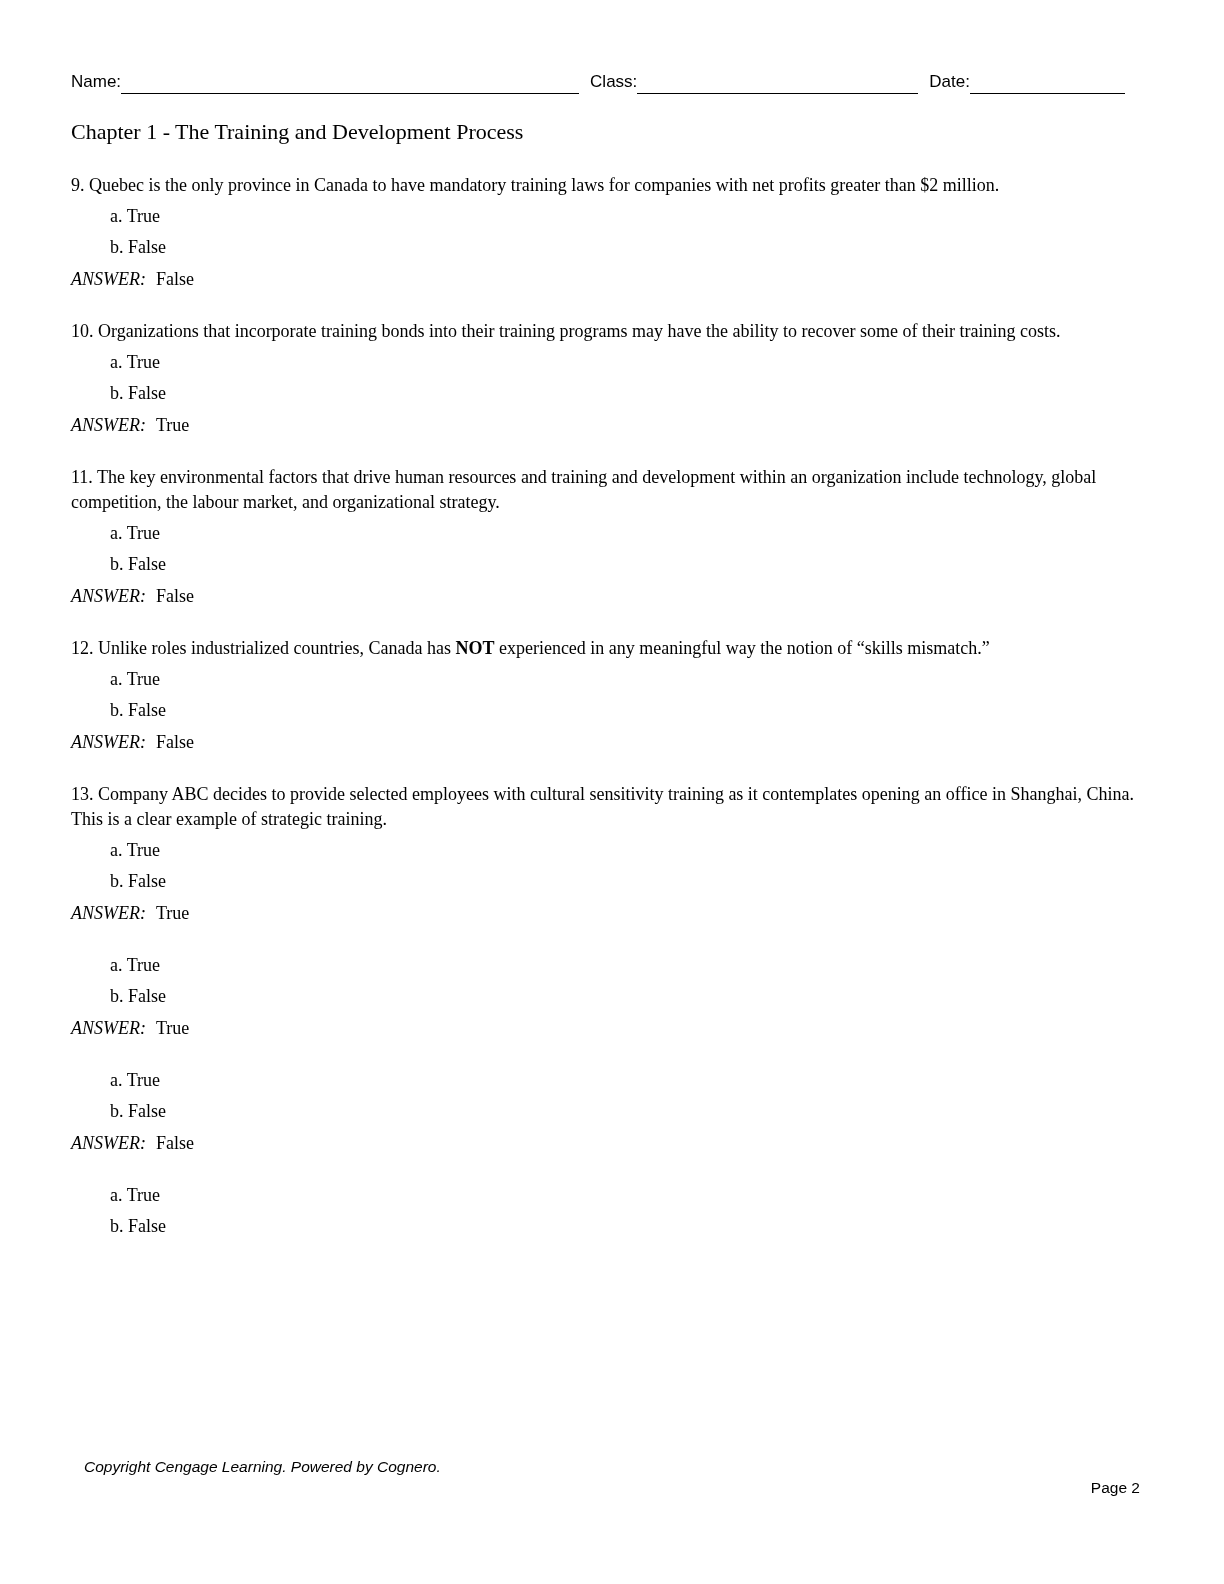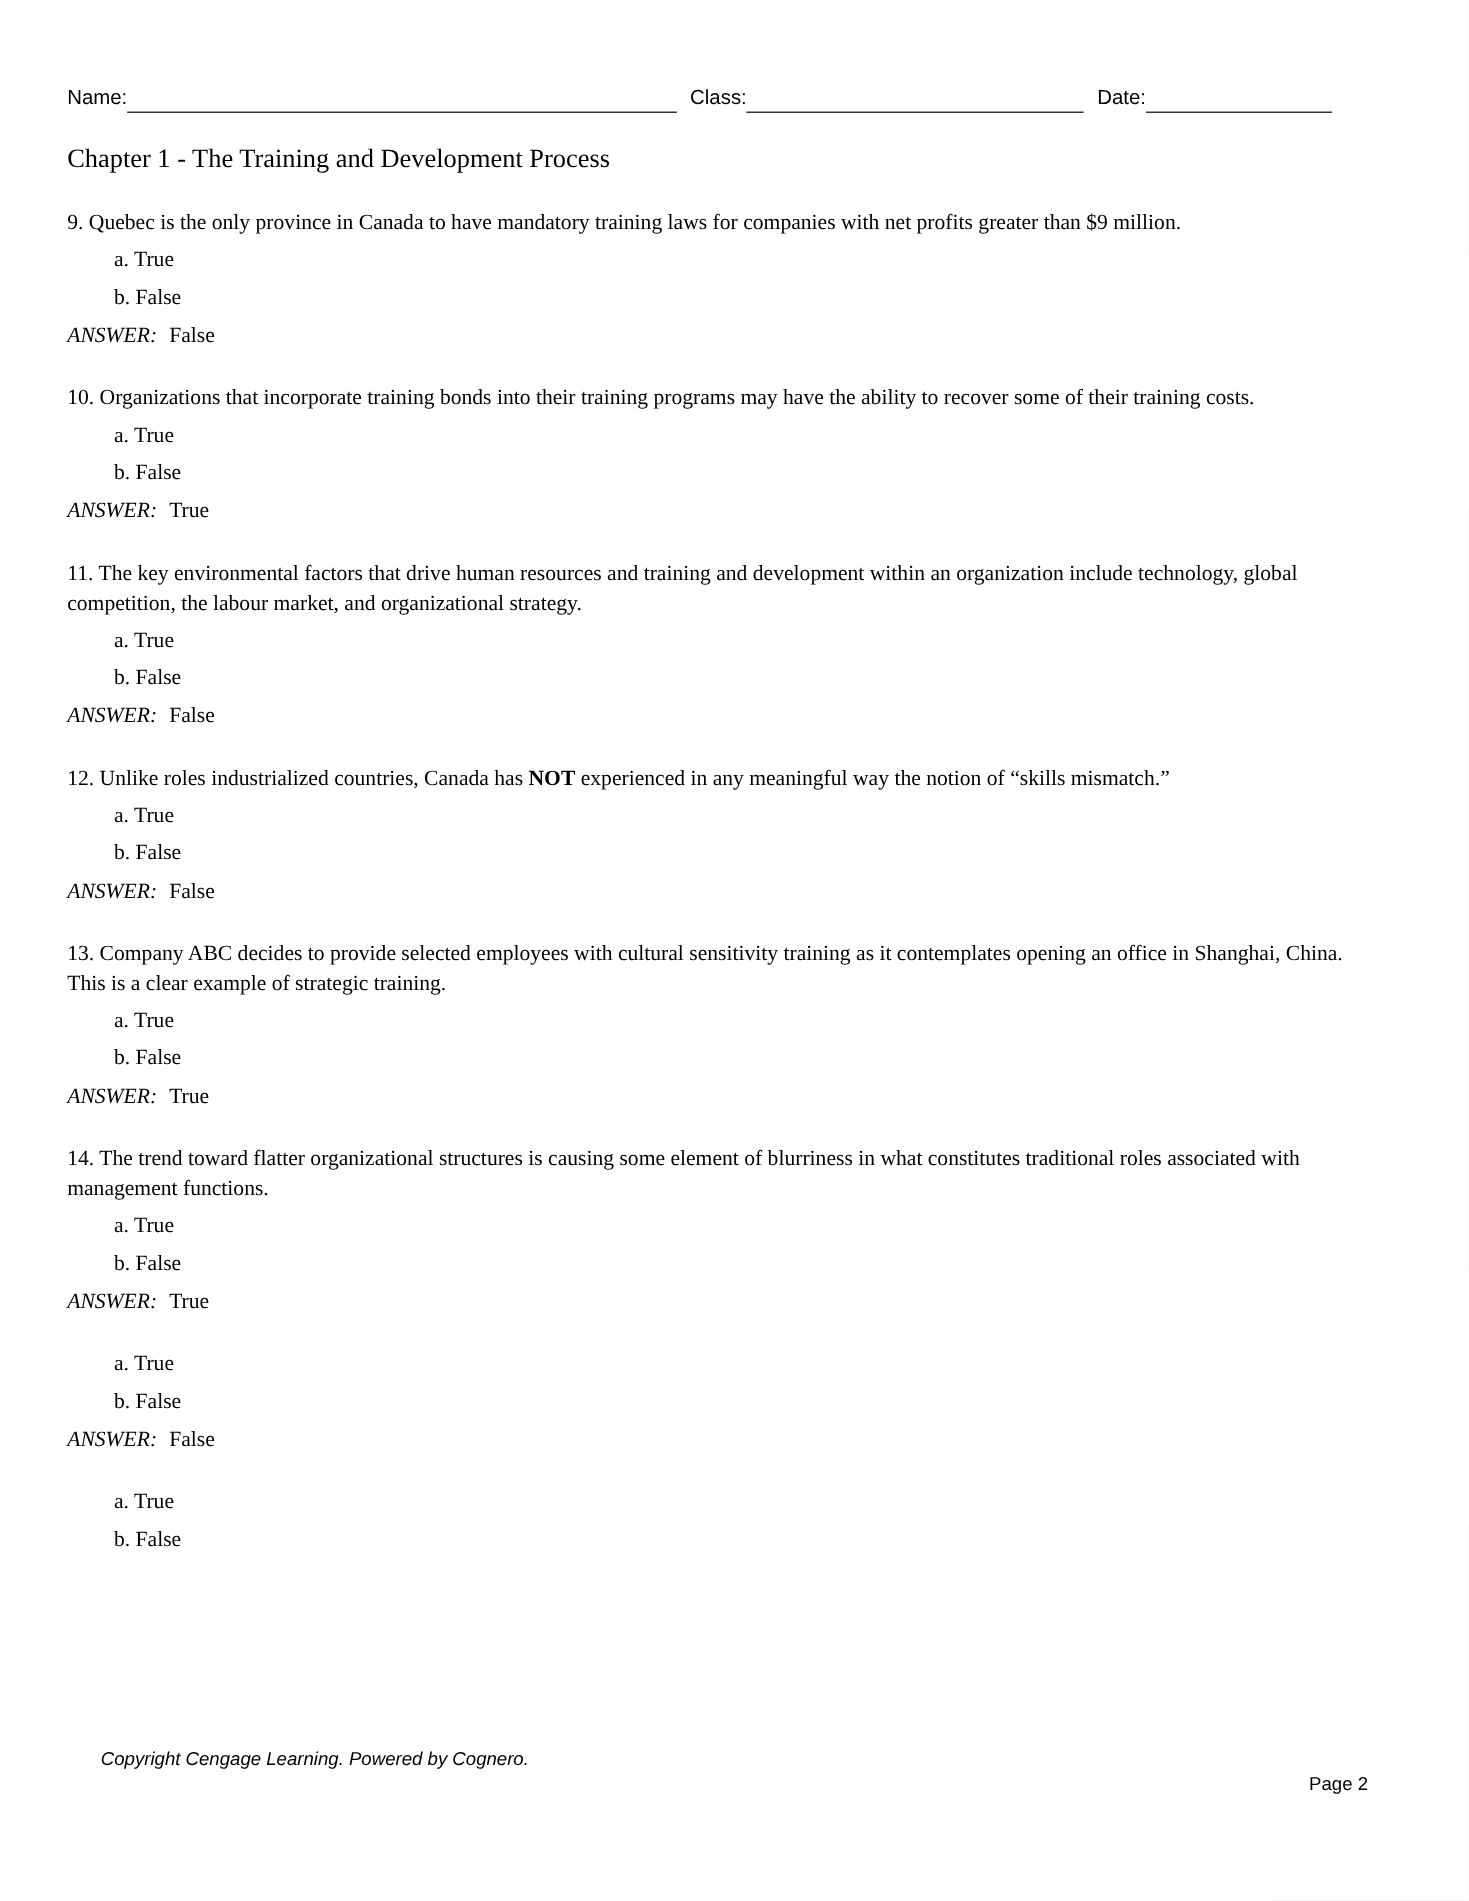--- a/index.html
+++ b/index.html
@@ -9,21 +9,21 @@
     height: 1584px;
     background: #ffffff;
     margin: 0 auto;
     box-sizing: border-box;
     font-family: "Liberation Serif", serif;
     font-size: 18px;
     color: #000;
     overflow: hidden;
   }
   .content {
-    padding: 72px 84px 0 56px;
+    padding: 72px 84px 0 71px;
   }
   
   .header-row {
     display: flex;
     align-items: flex-end;
     font-family: "Liberation Sans", sans-serif;
     font-size: 17px;
     line-height: 20px;
   }
   .header-field { display: flex; align-items: flex-end; }
@@ -94,21 +94,21 @@
       <div class="header-field">
         <span class="header-label">Date:</span>
         <span class="header-line line-date"></span>
       </div>
     </div>
 
     <div class="page-title">Chapter 1 - The Training and Development Process</div>
 
     <div class="questions">
         <div class="question">
-          <div class="q-text"><span>9.</span> <span>Quebec is the only province in Canada to have mandatory training laws for companies with net profits greater than $9 million.</span></div>
+          <div class="q-text"><span>9.</span> <span>Quebec is the only province in Canada to have mandatory training laws for companies with net profits greater than $2 million.</span></div>
           <div class="q-options">
             <div class="option">a. True</div>
             <div class="option">b. False</div>
           </div>
           <div class="answer-row"><span class="answer-label">ANSWER:</span><span class="answer-value">False</span></div>
         </div>
         <div class="question">
           <div class="q-text"><span>10.</span> <span>Organizations that incorporate training bonds into their training programs may have the ability to recover some of their training costs.</span></div>
           <div class="q-options">
             <div class="option">a. True</div>
@@ -134,21 +134,20 @@
         </div>
         <div class="question">
           <div class="q-text"><span>13.</span> <span>Company ABC decides to provide selected employees with cultural sensitivity training as it contemplates opening an office in Shanghai, China. This is a clear example of strategic training.</span></div>
           <div class="q-options">
             <div class="option">a. True</div>
             <div class="option">b. False</div>
           </div>
           <div class="answer-row"><span class="answer-label">ANSWER:</span><span class="answer-value">True</span></div>
         </div>
         <div class="question">
-          <div class="q-text"><span>14.</span> <span>The trend toward flatter organizational structures is causing some element of blurriness in what constitutes traditional roles associated with management functions.</span></div>
           <div class="q-options">
             <div class="option">a. True</div>
             <div class="option">b. False</div>
           </div>
           <div class="answer-row"><span class="answer-label">ANSWER:</span><span class="answer-value">True</span></div>
         </div>
         <div class="question">
           <div class="q-options">
             <div class="option">a. True</div>
             <div class="option">b. False</div>

